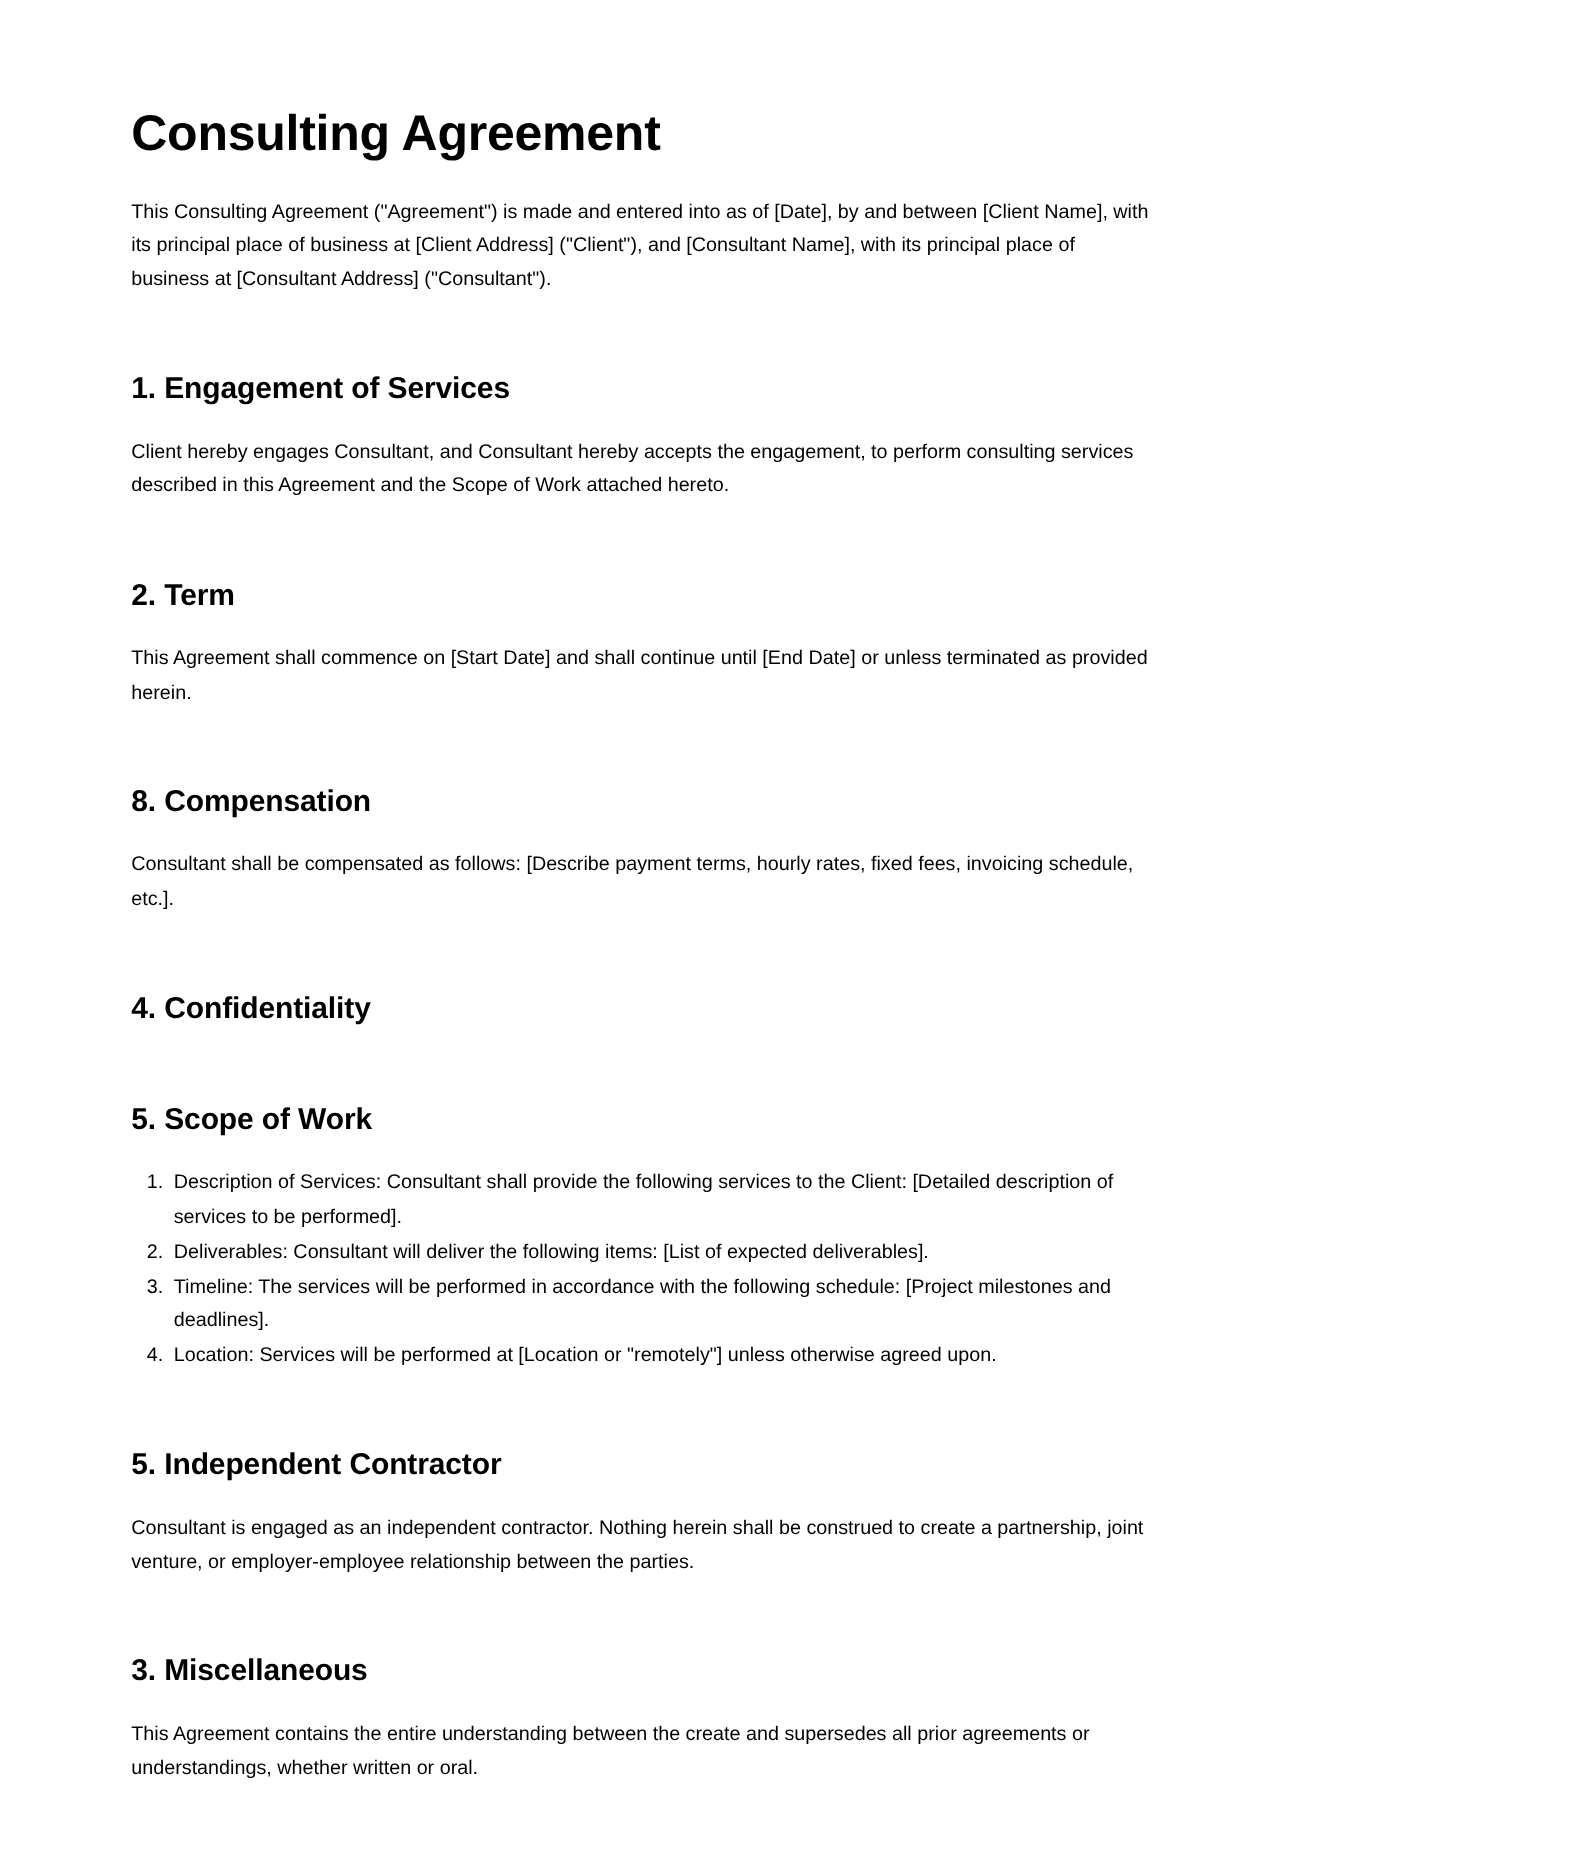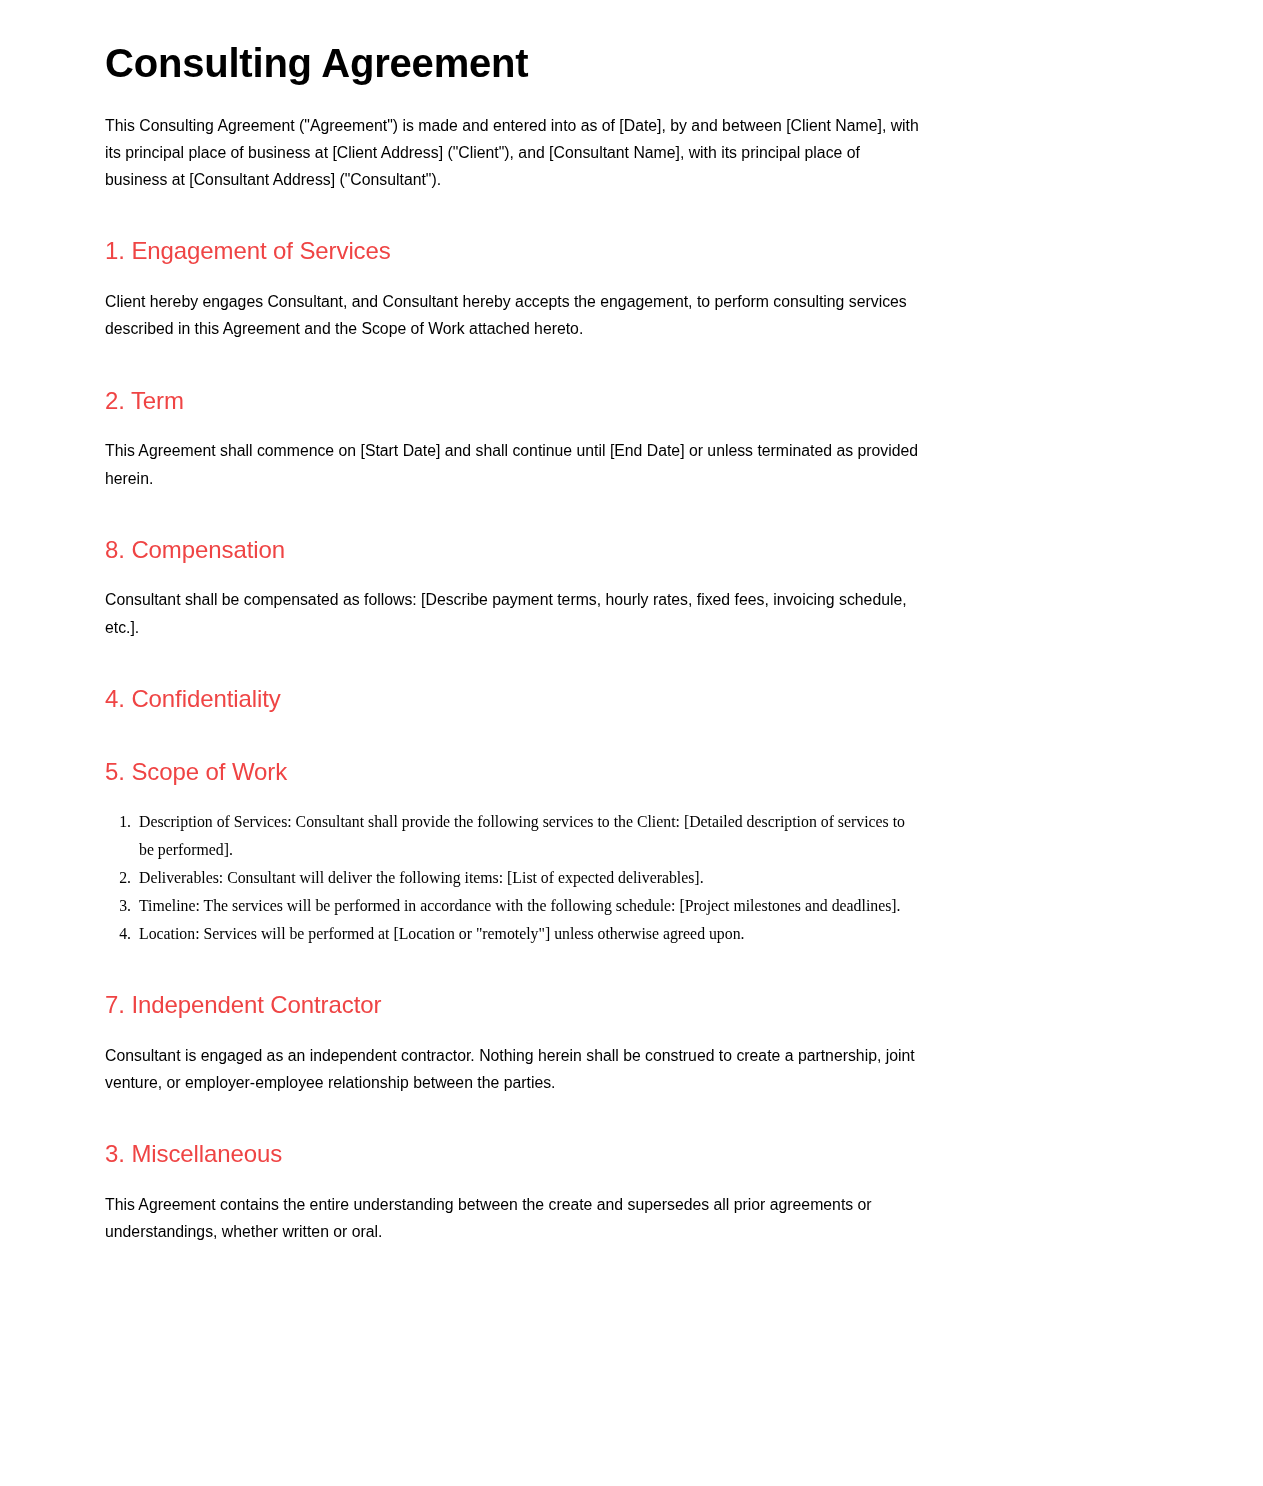--- a/index.html
+++ b/index.html
@@ -13,40 +13,40 @@
     height: 1486px;
     font-family: "Liberation Sans", sans-serif;
     color: #000000;
     -webkit-font-smoothing: antialiased;
   }
 
   .document {
     box-sizing: border-box;
     width: 1027px;
     min-height: 1486px;
-    padding: 40px 105px 40px 105px;
+    padding: 84px 105px 40px 105px;
     background: #ffffff;
   }
 
   .doc-title {
     font-size: 40px;
     line-height: 1.15;
     font-weight: bold;
     margin: 0 0 26px 0;
     letter-spacing: -0.2px;
     color: #000000;
   }
 
   .section-heading {
     font-size: 24px;
     line-height: 1.2;
-    font-weight: normal;
-    margin: 44px 0 22px 0;
+    font-weight: bold;
+    margin: 60px 0 22px 0;
     letter-spacing: -0.1px;
-    color: #ef4444;
+    color: #000000;
   }
 
   .para {
     font-size: 15.8px;
     line-height: 1.72;
     margin: 0 0 6px 0;
     max-width: 1055px;
     color: #000000;
   }
 
@@ -54,21 +54,20 @@
     margin-top: 0;
     margin-bottom: 0;
   }
 
   ol.scope-list {
     margin: 0;
     padding-left: 30px;
     font-size: 15.8px;
     line-height: 1.72;
     max-width: 1055px;
-    font-family: Liberation Serif, serif;
   }
   ol.scope-list li {
     margin: 0 0 1px 0;
     padding-left: 4px;
   }
 </style>
 </head>
 <body>
 
 <div class="document">
@@ -89,20 +88,20 @@
   <h2 class="section-heading">4. Confidentiality</h2>
 
   <h2 class="section-heading">5. Scope of Work</h2>
   <ol class="scope-list">
     <li>Description of Services: Consultant shall provide the following services to the Client: [Detailed description of services to be performed].</li>
     <li>Deliverables: Consultant will deliver the following items: [List of expected deliverables].</li>
     <li>Timeline: The services will be performed in accordance with the following schedule: [Project milestones and deadlines].</li>
     <li>Location: Services will be performed at [Location or "remotely"] unless otherwise agreed upon.</li>
   </ol>
 
-  <h2 class="section-heading">7. Independent Contractor</h2>
+  <h2 class="section-heading">5. Independent Contractor</h2>
   <p class="para">Consultant is engaged as an independent contractor. Nothing herein shall be construed to create a partnership, joint venture, or employer-employee relationship between the parties.</p>
 
 
   <h2 class="section-heading">3. Miscellaneous</h2>
   <p class="para">This Agreement contains the entire understanding between the create and supersedes all prior agreements or understandings, whether written or oral.</p>
 
 </div>
 
 </body></html>

